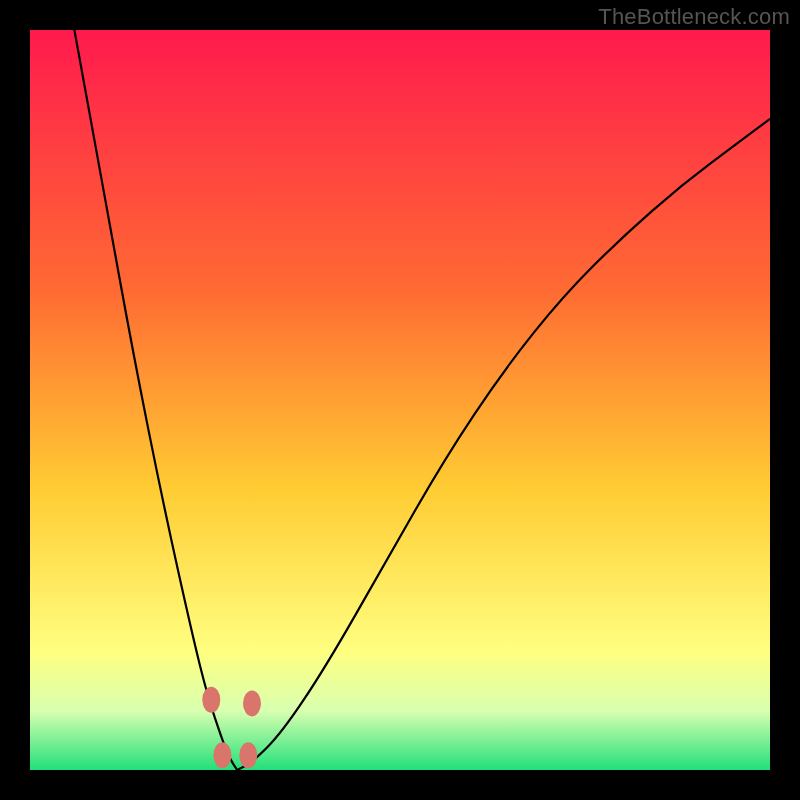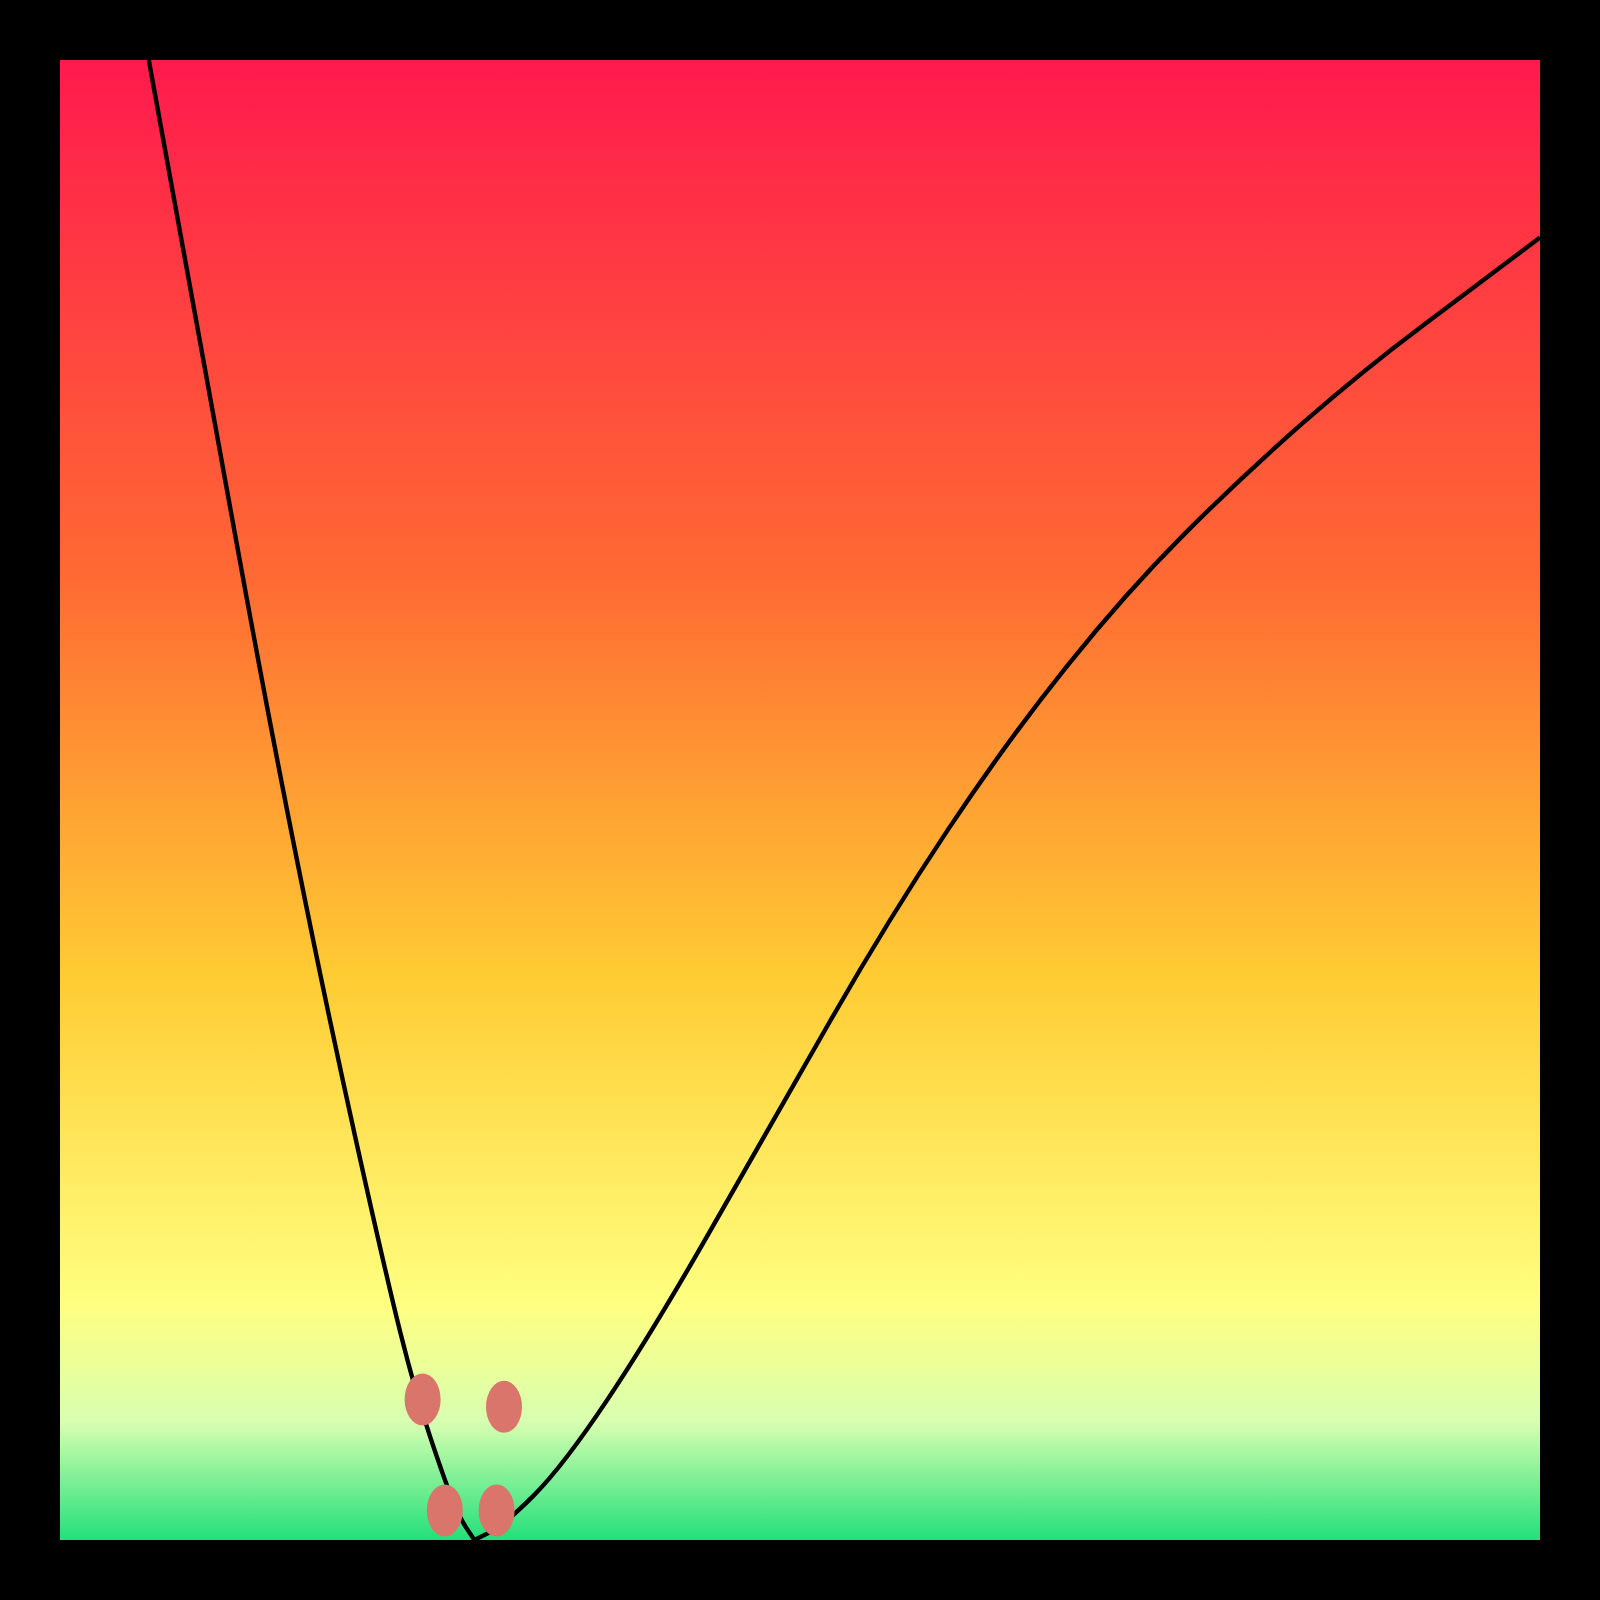--- a/index.html
+++ b/index.html
@@ -32,20 +32,21 @@
     font-size: 22px;
     font-weight: 500;
     letter-spacing: 0.2px;
   }
 </style>
 </head>
 <body>
 
 <div class="frame">
 
+  <div class="watermark">TheBottleneck.com</div>
 
   <svg class="plot" viewBox="0 0 740 740" preserveAspectRatio="none">
     <defs>
       <linearGradient id="bg-grad" x1="0" y1="0" x2="0" y2="1">
         <stop id="g0" offset="0%" stop-color="#ff1a4d"></stop>
         <stop id="g1" offset="35%" stop-color="#ff6a33"></stop>
         <stop id="g2" offset="62%" stop-color="#ffcc33"></stop>
         <stop id="g3" offset="84%" stop-color="#ffff80"></stop>
         <stop id="g4" offset="92%" stop-color="#d8ffb0"></stop>
         <stop id="g5" offset="100%" stop-color="#22e07a"></stop>

